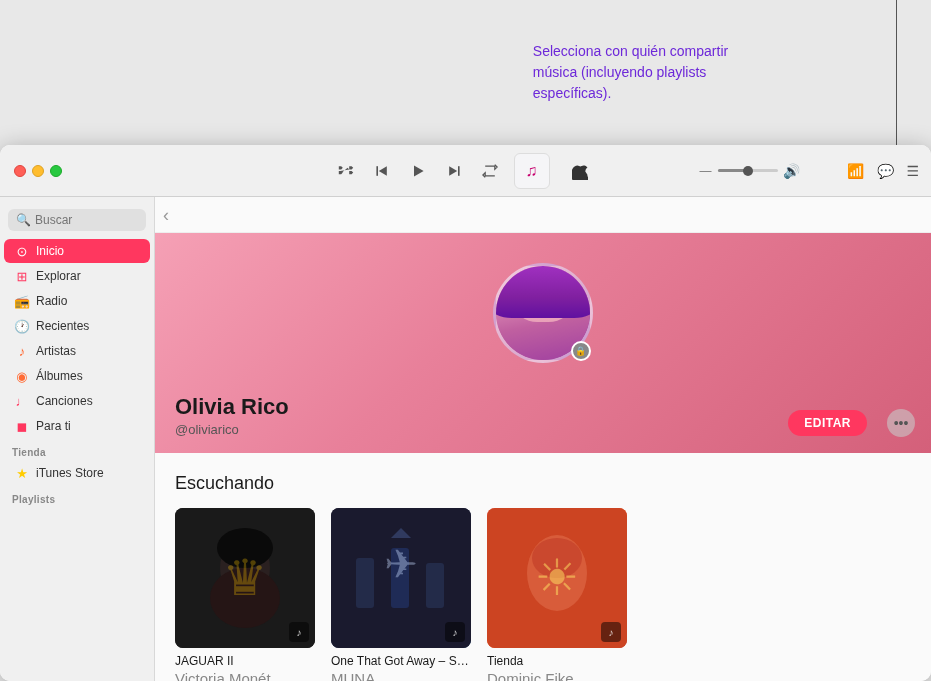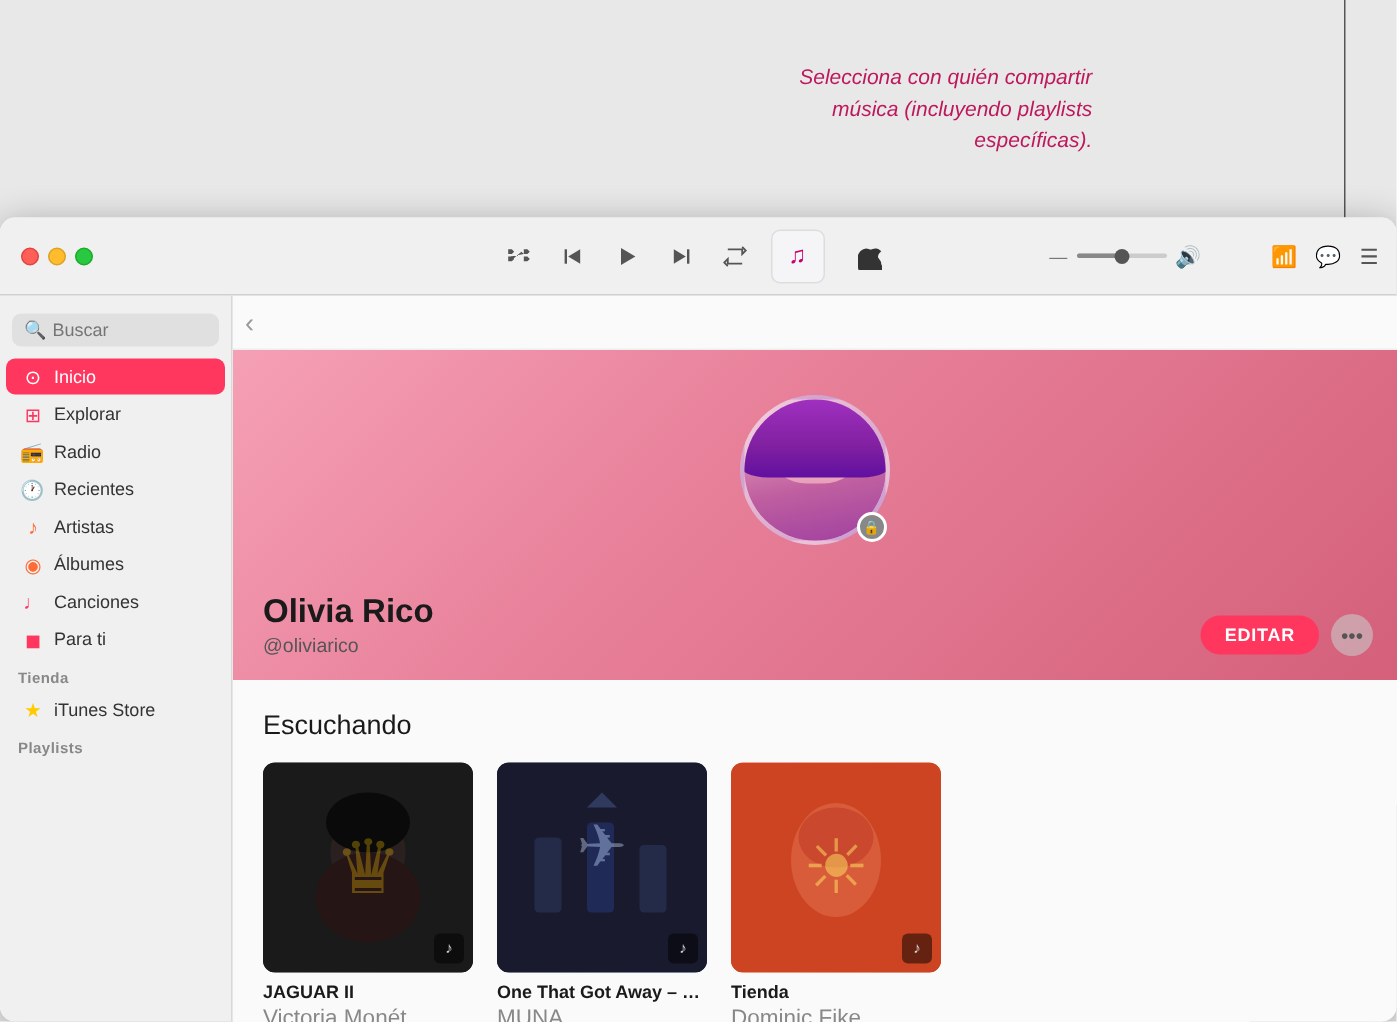--- a/index.html
+++ b/index.html
@@ -21,24 +21,23 @@
       height: 145px;
       display: flex;
       flex-direction: column;
       align-items: center;
       justify-content: center;
       z-index: 100;
       pointer-events: none;
     }
     .tooltip-text {
       font-size: 14px;
-      color: #be185d;
-      text-align: right;
+      color: #6d28d9;
+      text-align: left;
       line-height: 1.5;
-      font-style: italic;
     }
 
     
     .window {
       position: absolute;
       top: 145px;
       left: 0;
       right: 0;
       bottom: 0;
       background: #fff;
@@ -358,21 +357,21 @@
       font-size: 13px;
       color: #555;
       margin-top: 2px;
     }
 
     .profile-actions {
       position: absolute;
       bottom: 16px;
       right: 16px;
       display: flex;
-      gap: 8px;
+      gap: 20px;
       align-items: center;
     }
     .edit-btn {
       background: #ff375f;
       color: white;
       border: none;
       border-radius: 16px;
       padding: 6px 16px;
       font-size: 12px;
       font-weight: 700;
@@ -465,21 +464,21 @@
       background: rgba(0,0,0,0.5);
       border-radius: 4px;
       display: flex;
       align-items: center;
       justify-content: center;
       font-size: 10px;
       color: rgba(255,255,255,0.8);
     }
     .album-title {
       font-size: 12px;
-      font-weight: 700;
+      font-weight: 400;
       color: #1a1a1a;
       white-space: nowrap;
       overflow: hidden;
       text-overflow: ellipsis;
     }
     .album-artist {
       font-size: 15px;
       color: #888;
       margin-top: 2px;
       white-space: nowrap;

